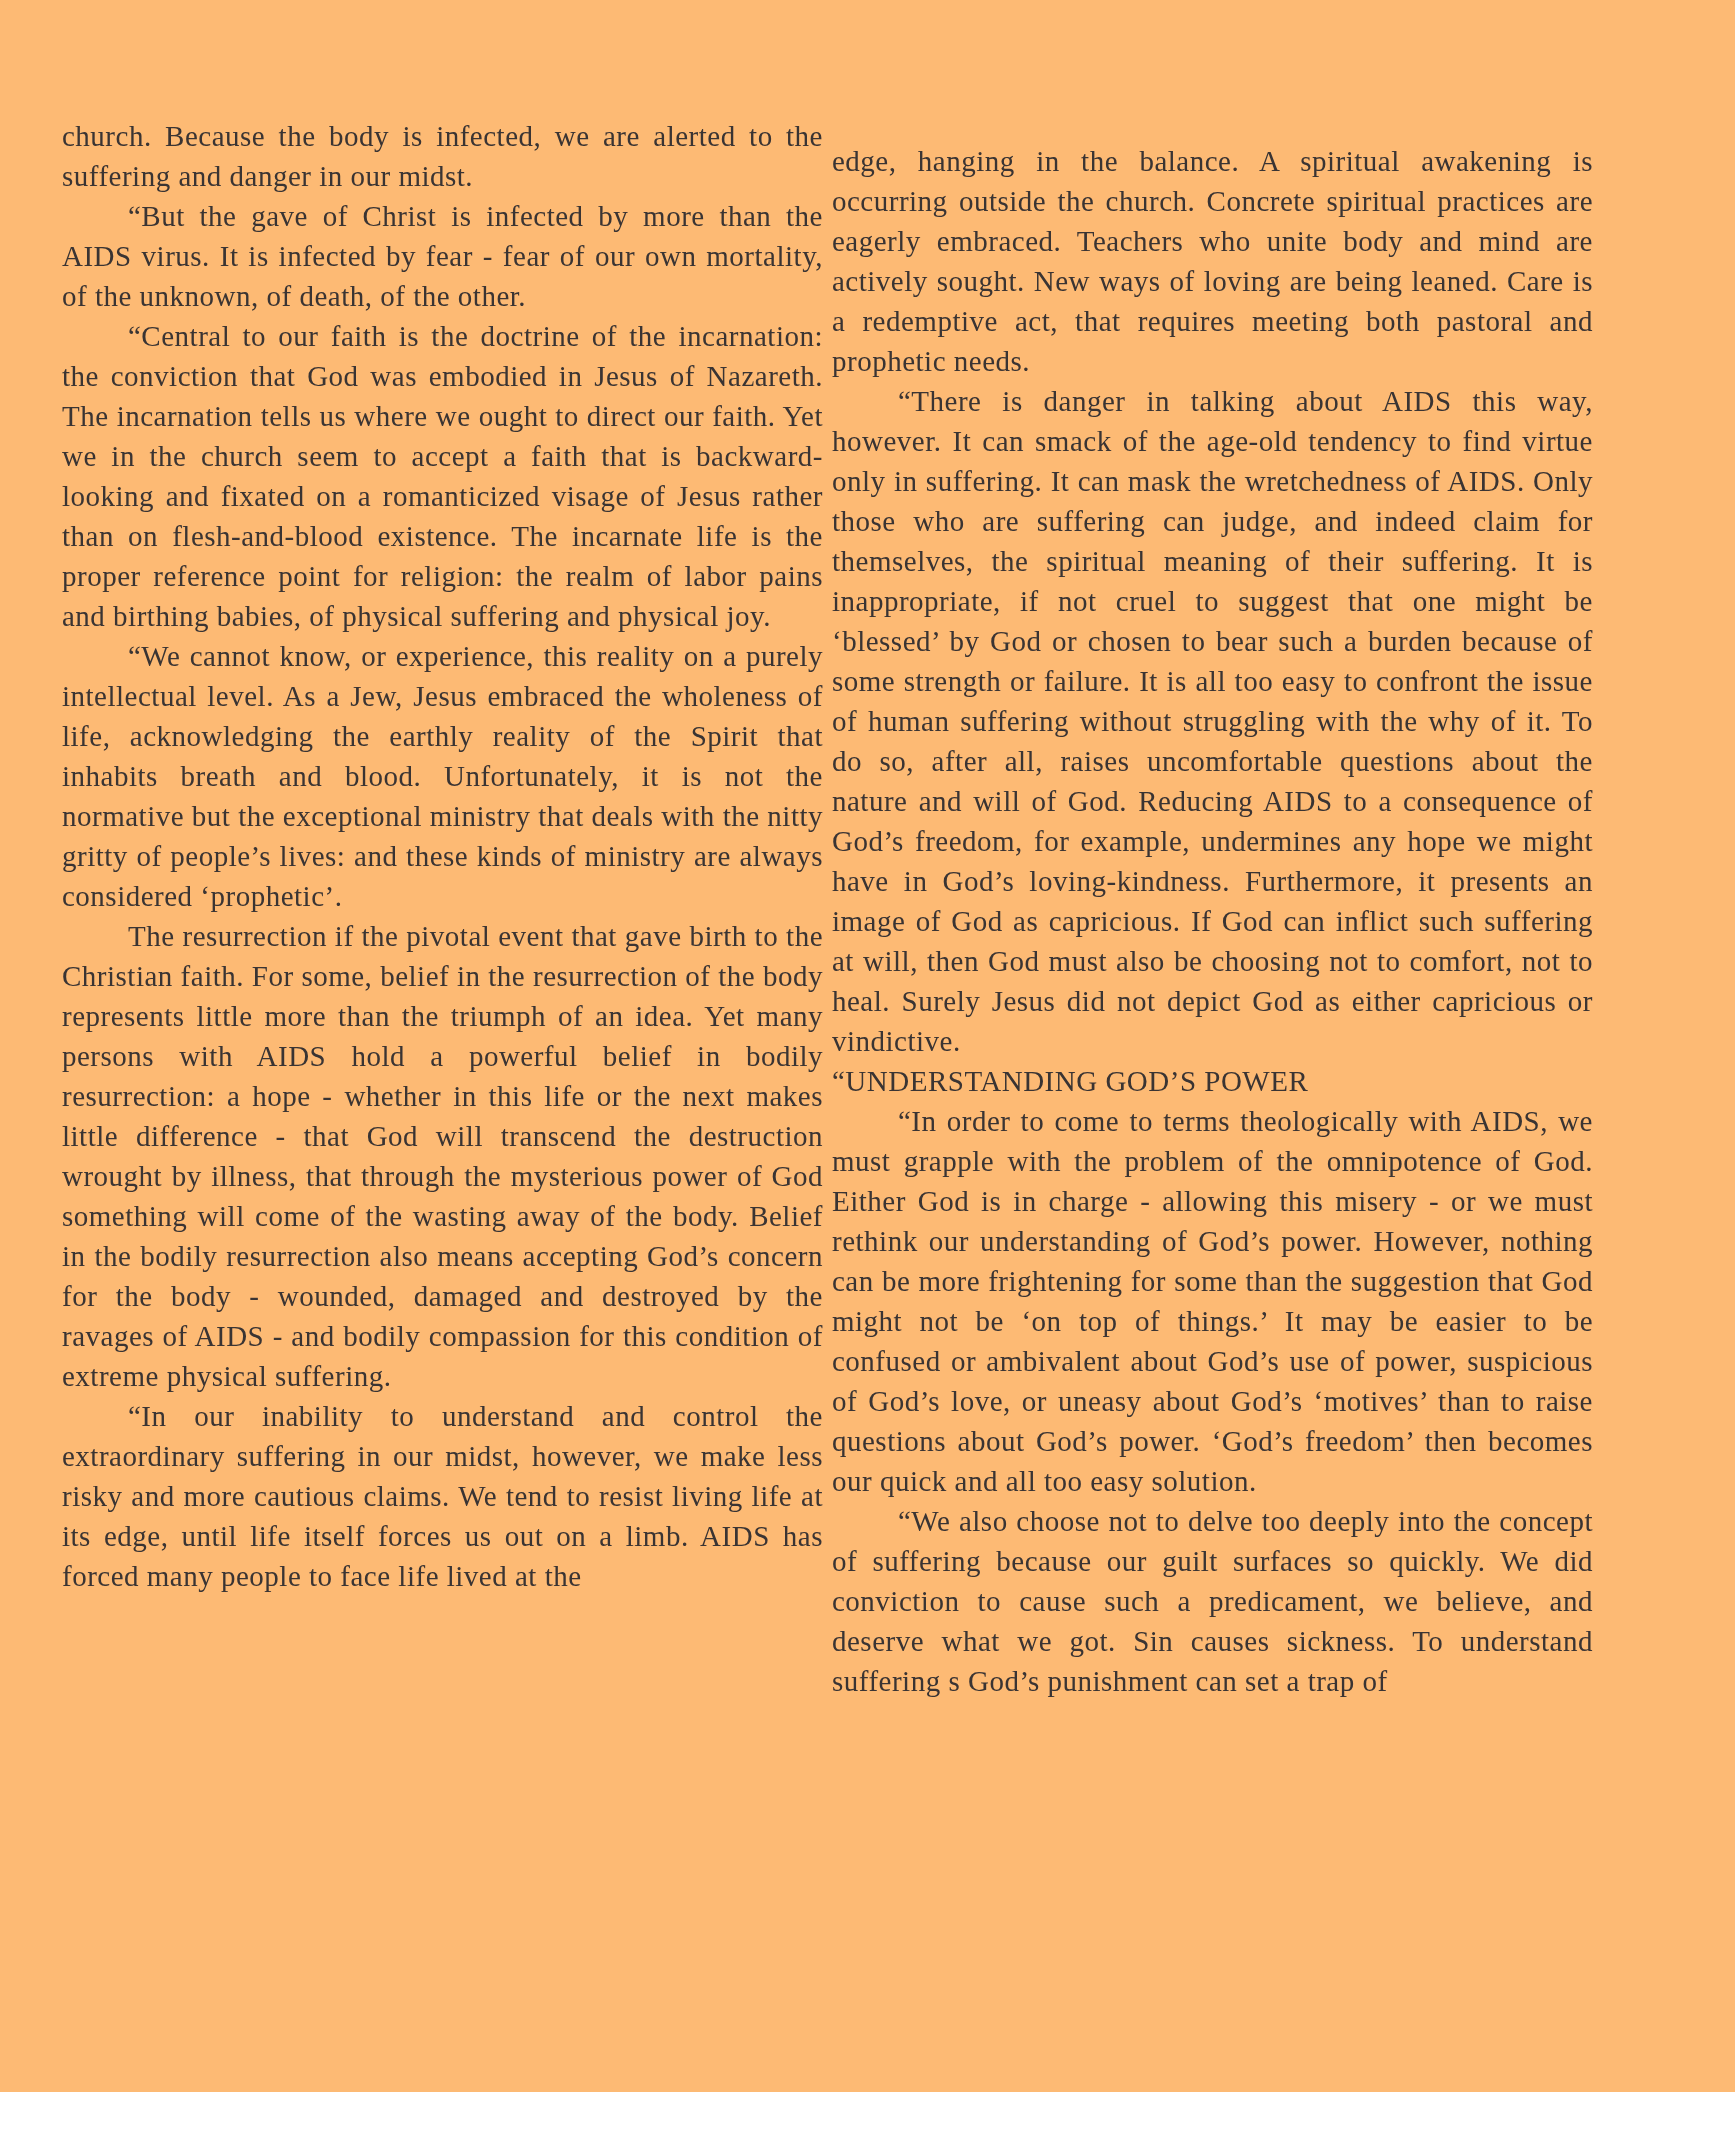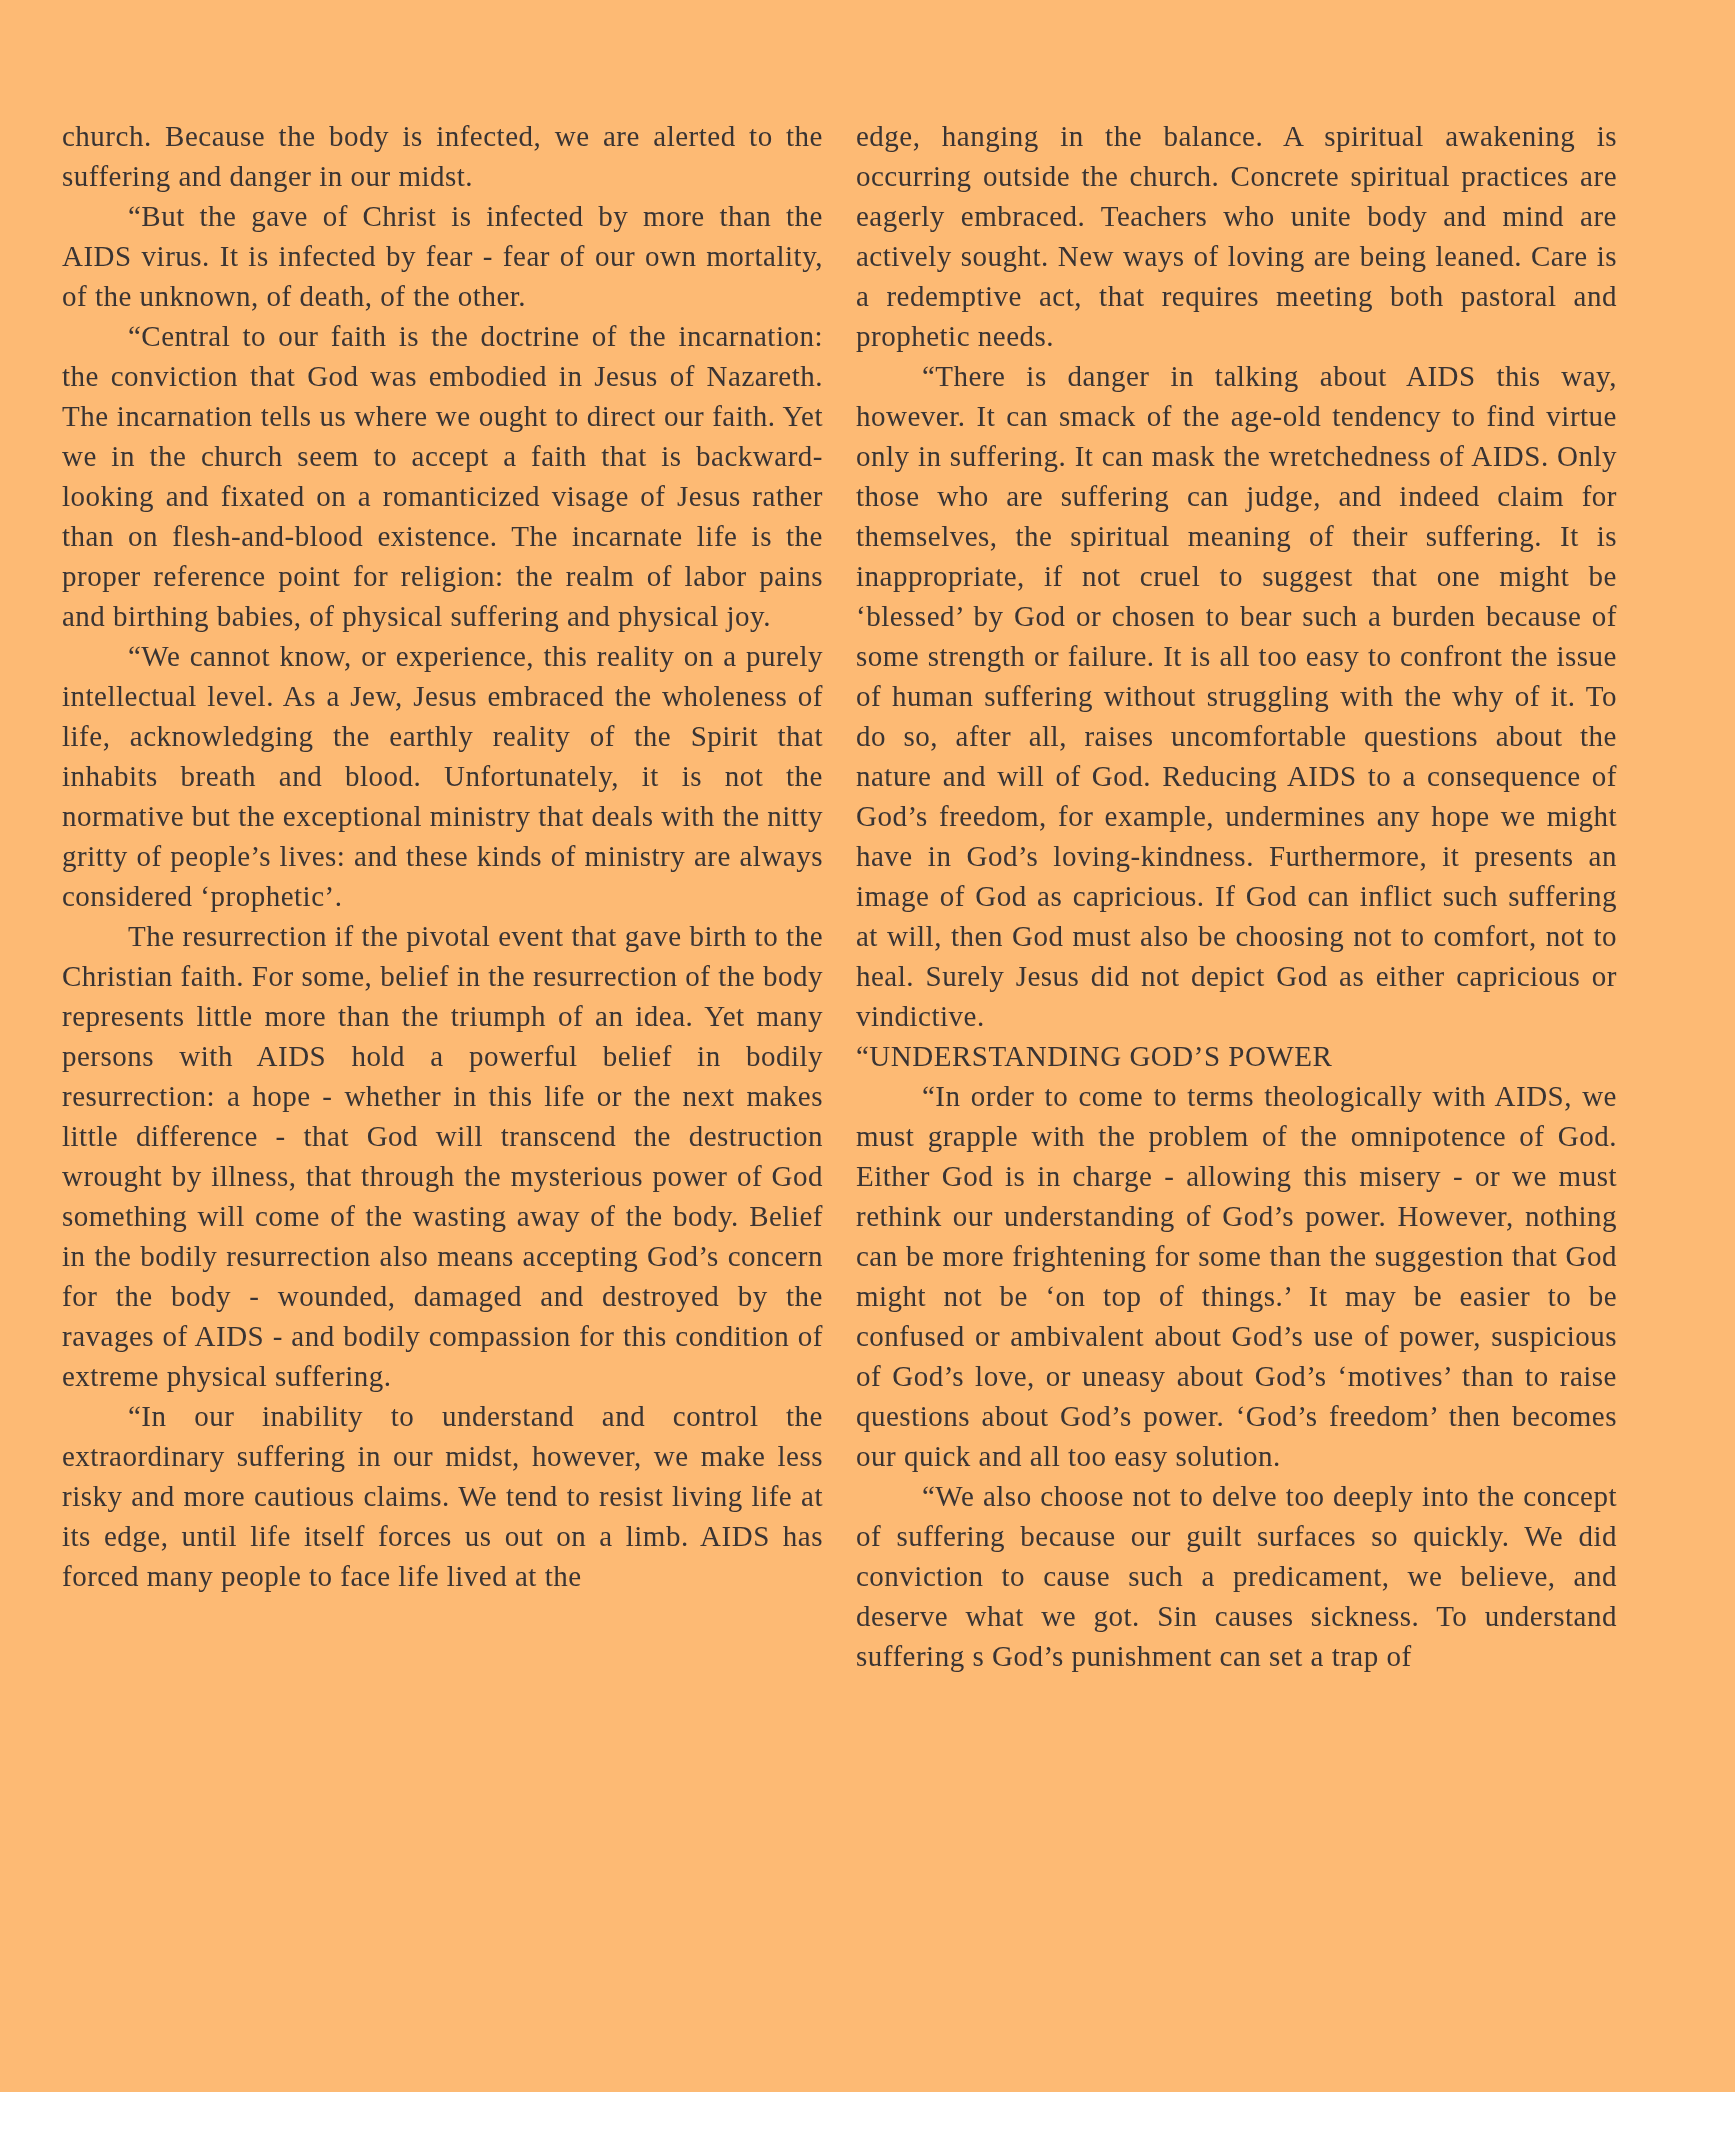--- a/index.html
+++ b/index.html
@@ -25,21 +25,21 @@
   .column {
     position: absolute;
     top: 116px;
     width: 761px;
     font-size: 29px;
     line-height: 40px;
     text-align: justify;
     letter-spacing: 0.5px;
   }
   .col-left { left: 62px; }
-  .col-right { left: 856px; width: 761px; }
+  .col-right { left: 832px; width: 761px; margin-top: 25px; }
   .para {
     margin: 0;
     text-indent: 0;
   }
   .para.indent { text-indent: 66px; }
   .para.first { text-indent: 0; }
   .heading {
     margin: 0;
     letter-spacing: 0.5px;
   }

